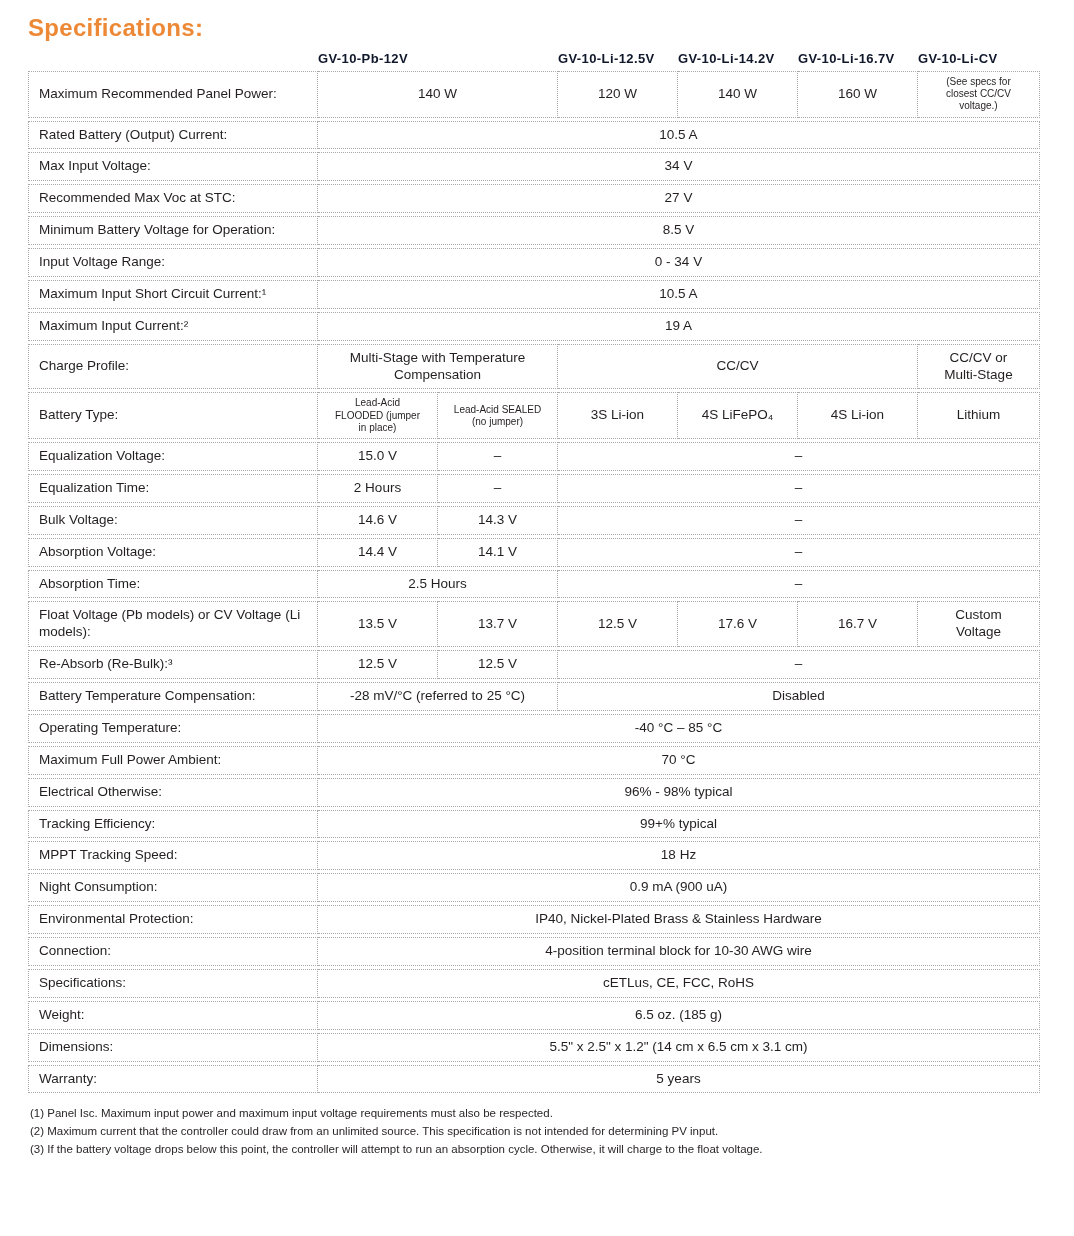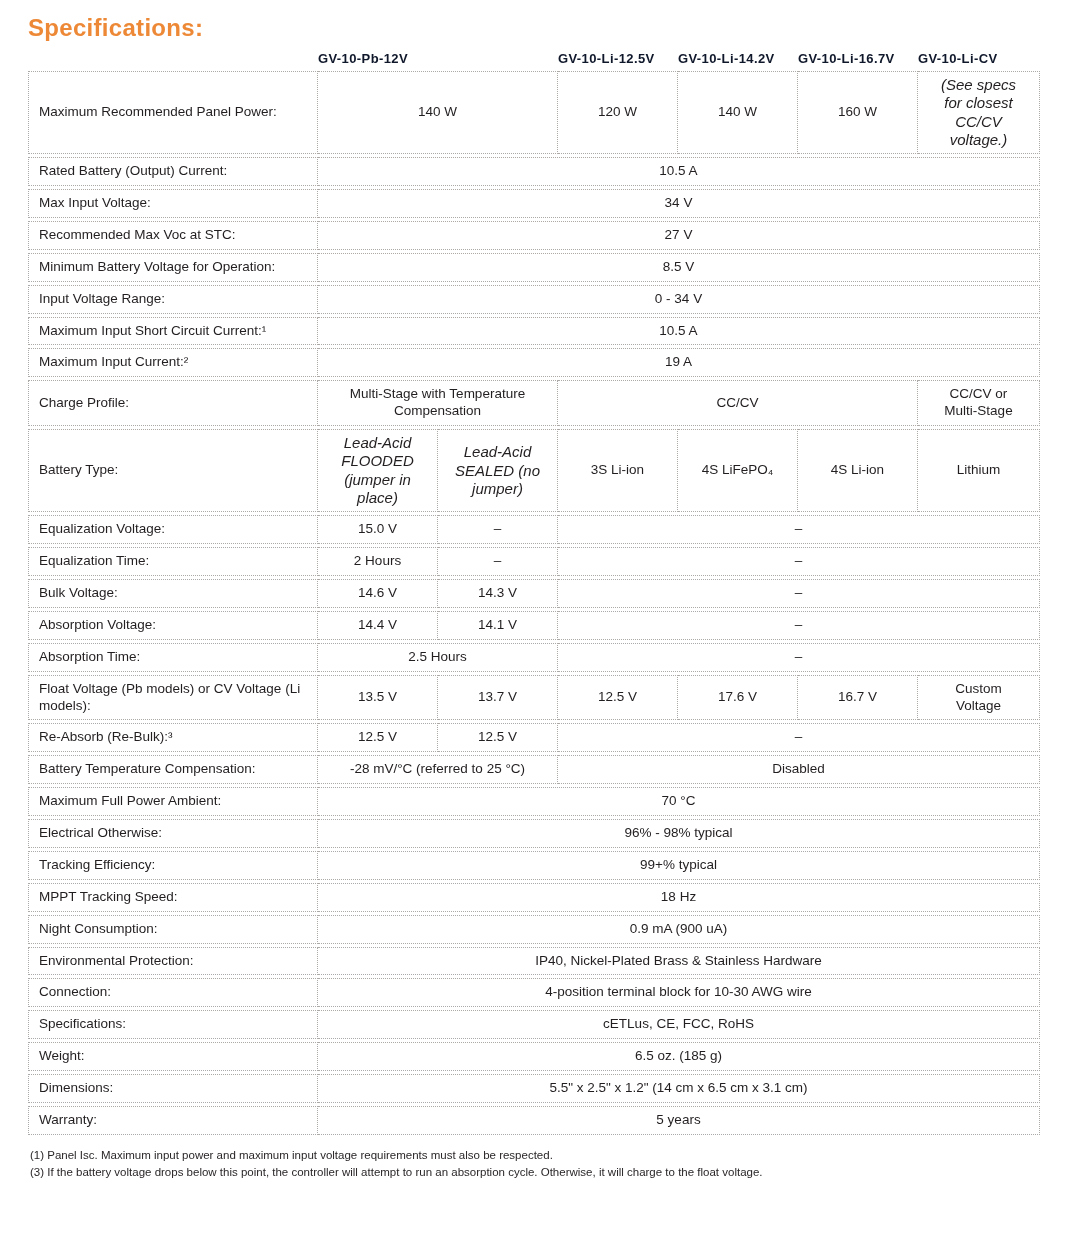--- a/index.html
+++ b/index.html
@@ -29,21 +29,21 @@
     border-bottom:1px dotted #ADA9A6;
     border-right:1px dotted #ADA9A6;
     font-size:13.5px; line-height:1.25; vertical-align:middle;
     padding:5px 6px;
   }
   td.lbl {
     border-left:1px dotted #ADA9A6;
     text-align:left; padding-left:10px; padding-right:10px;
   }
   td.val { text-align:center; }
-  td.sm { font-size:15px; line-height:1.22; padding:4px 13px;font-style:italic; }
+  td.sm { font-size:10px; line-height:1.22; padding:4px 13px; }
   td.padwrap { padding-left:26px; padding-right:26px; }
   .footnotes { margin-top:9px; font-size:11.5px; line-height:1.45; color:#2B2728; }
   .footnotes p { margin:0 0 1px 2px; }
 </style>
 </head>
 <body>
 
 <div class="page">
 
   <h1 class="title">Specifications:</h1>
@@ -182,20 +182,24 @@
         <td class="cell val">12.5 V</td>
         <td class="cell val" colspan="4">–</td>
       </tr>
 
       <tr>
         <td class="cell lbl">Battery Temperature Compensation:</td>
         <td class="cell val" colspan="2">-28 mV/°C (referred to 25 °C)</td>
         <td class="cell val" colspan="4">Disabled</td>
       </tr>
 
+      <tr>
+        <td class="cell lbl">Operating Temperature:</td>
+        <td class="cell val" colspan="6">-40 °C – 85 °C</td>
+      </tr>
 
       <tr>
         <td class="cell lbl">Maximum Full Power Ambient:</td>
         <td class="cell val" colspan="6">70 °C</td>
       </tr>
 
       <tr>
         <td class="cell lbl">Electrical Otherwise:</td>
         <td class="cell val" colspan="6">96% - 98% typical</td>
       </tr>
@@ -243,16 +247,17 @@
       <tr>
         <td class="cell lbl">Warranty:</td>
         <td class="cell val" colspan="6">5 years</td>
       </tr>
 
     </tbody>
   </table>
 
   <div class="footnotes">
     <p>(1) Panel Isc. Maximum input power and maximum input voltage requirements must also be respected.</p>
+    <p>(2) Maximum current that the controller could draw from an unlimited source. This specification is not intended for determining PV input.</p>
     <p>(3) If the battery voltage drops below this point, the controller will attempt to run an absorption cycle.  Otherwise, it will charge to the float voltage.</p>
   </div>
 
 </div>
 
 </body></html>

